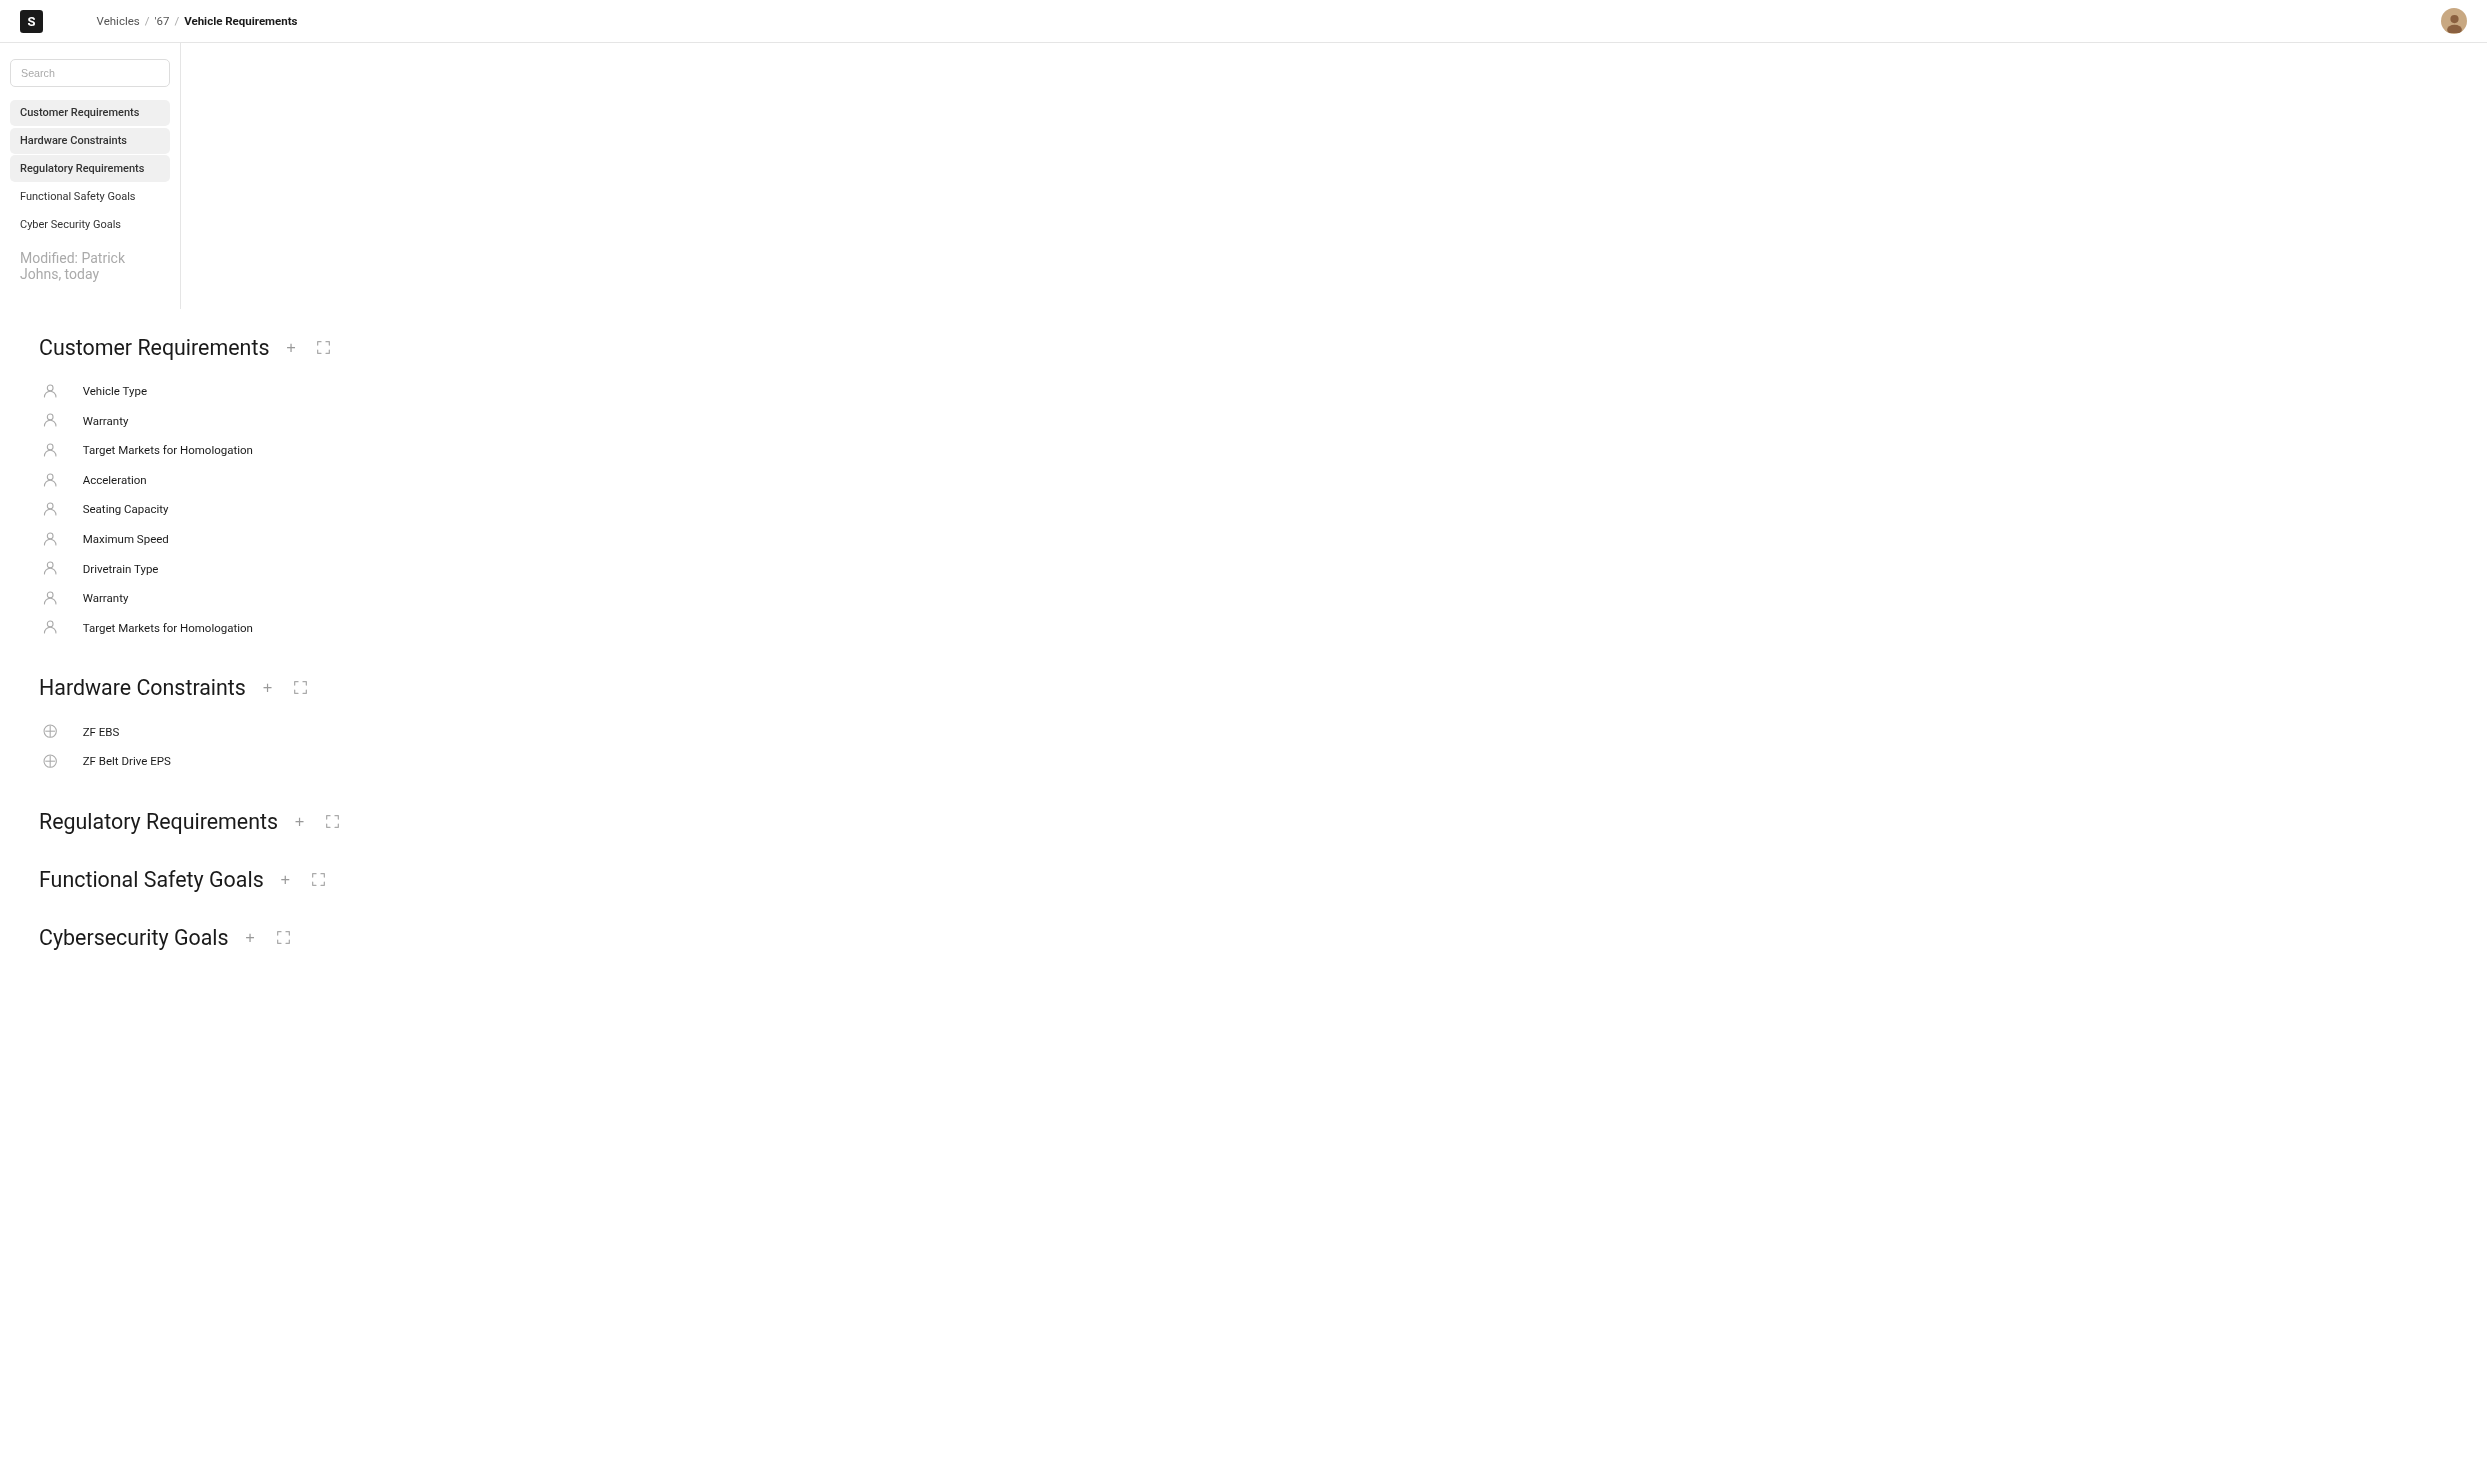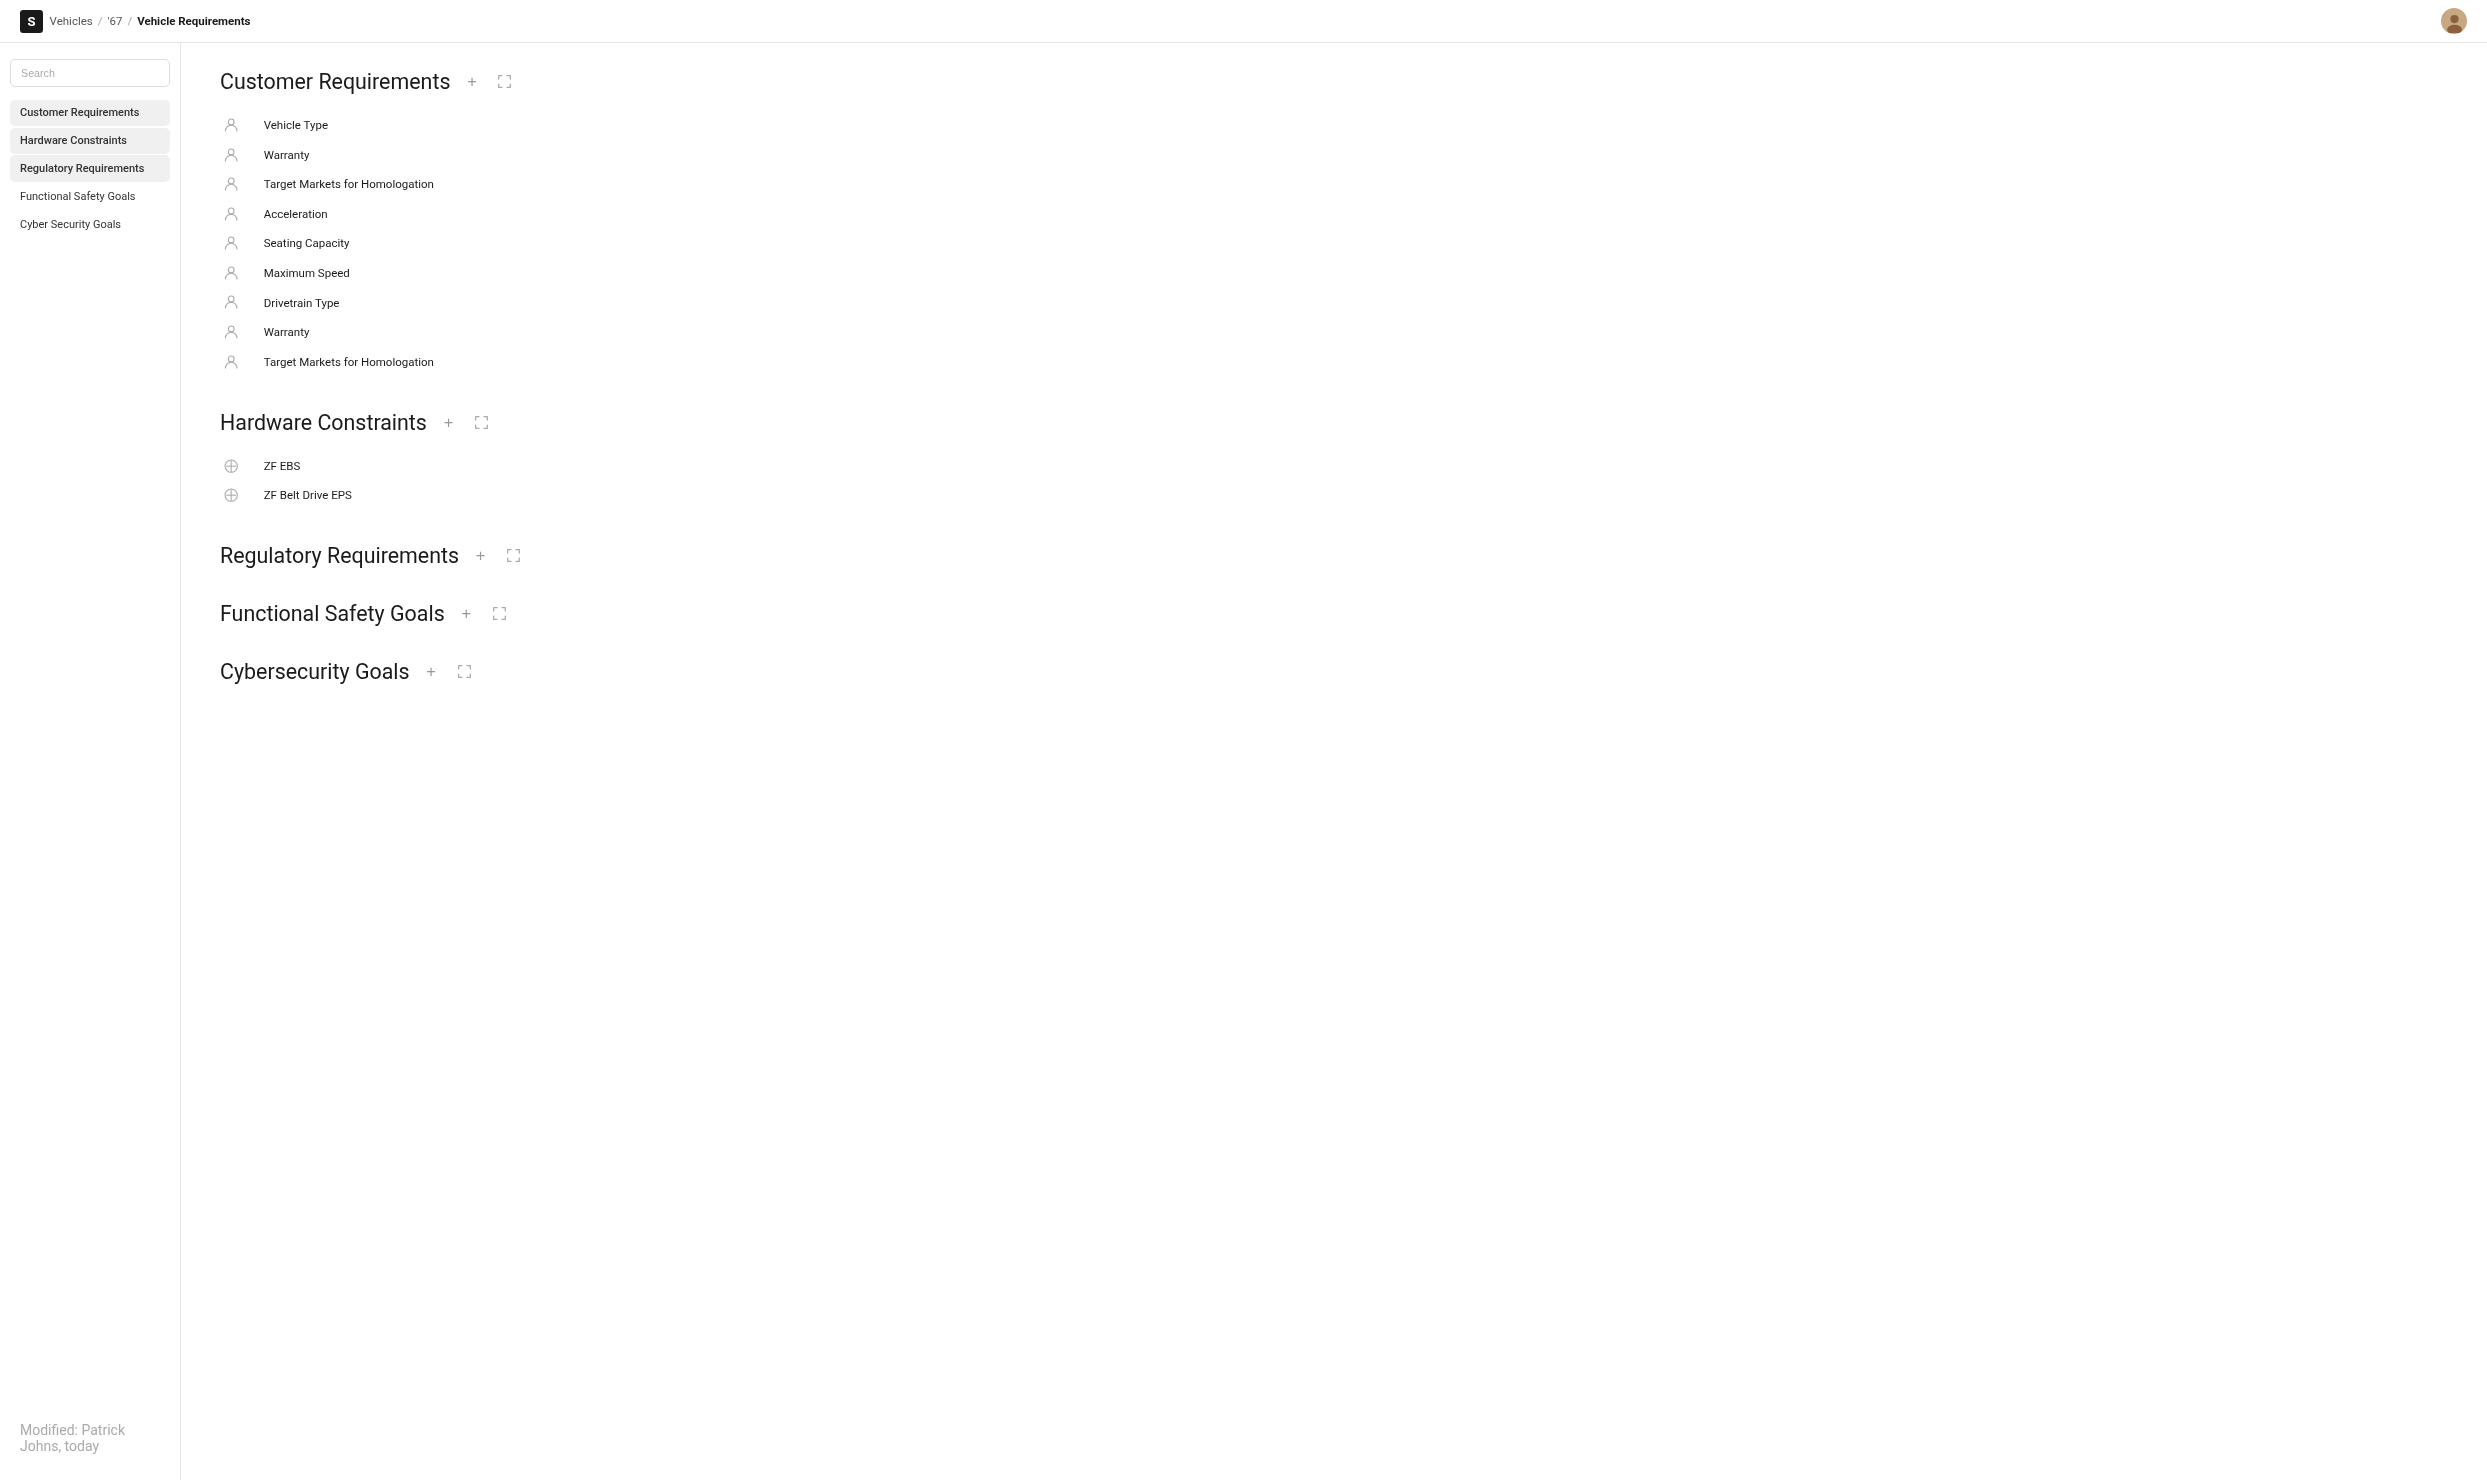--- a/index.html
+++ b/index.html
@@ -36,20 +36,21 @@
       color: #fff;
       font-weight: 700;
       font-size: 13px;
     }
     .breadcrumb {
       display: flex;
       align-items: center;
       gap: 5px;
       color: #555;
       font-size: 11.5px;
+      margin-left: 47px;
     }
     .breadcrumb .sep {
       color: #aaa;
     }
     .breadcrumb .current {
       color: #1a1a1a;
       font-weight: 700;
     }
     .avatar {
       width: 26px;
@@ -60,20 +61,21 @@
       display: flex;
       align-items: center;
       justify-content: center;
       font-size: 15px;
     }
 
     
     .layout {
       display: flex;
       height: calc(100vh - 43px);
+      flex-direction: column;
     }
 
     
     .sidebar {
       width: 181px;
       min-width: 181px;
       padding: 16.4px 10px;
       border-right: 0.8px solid #e5e5e5;
       display: flex;
       flex-direction: column;

